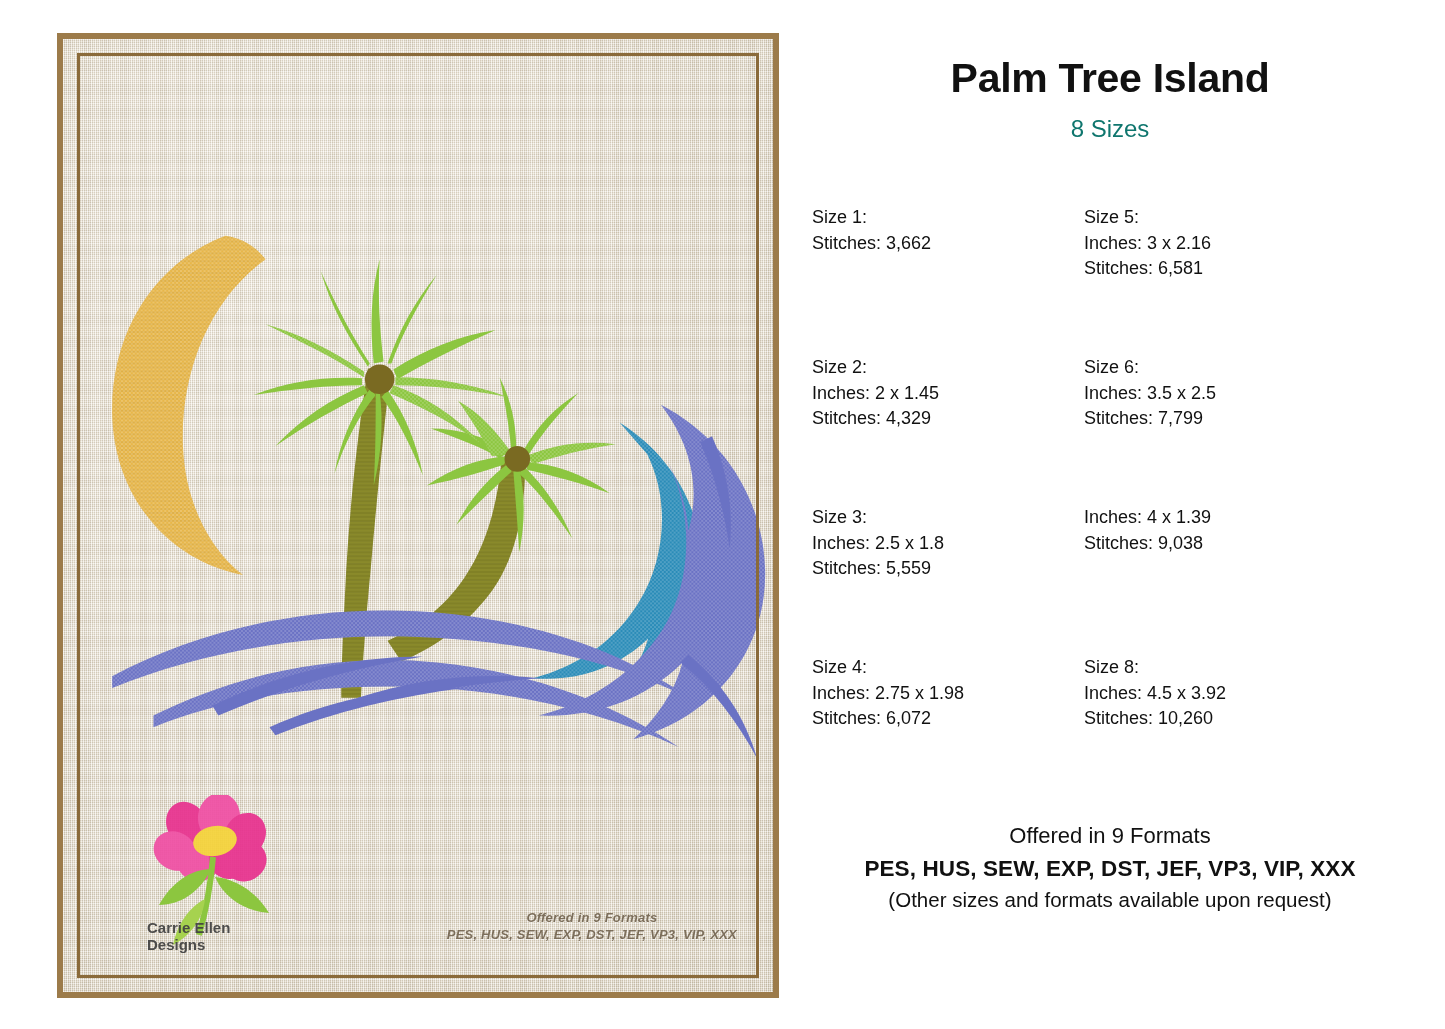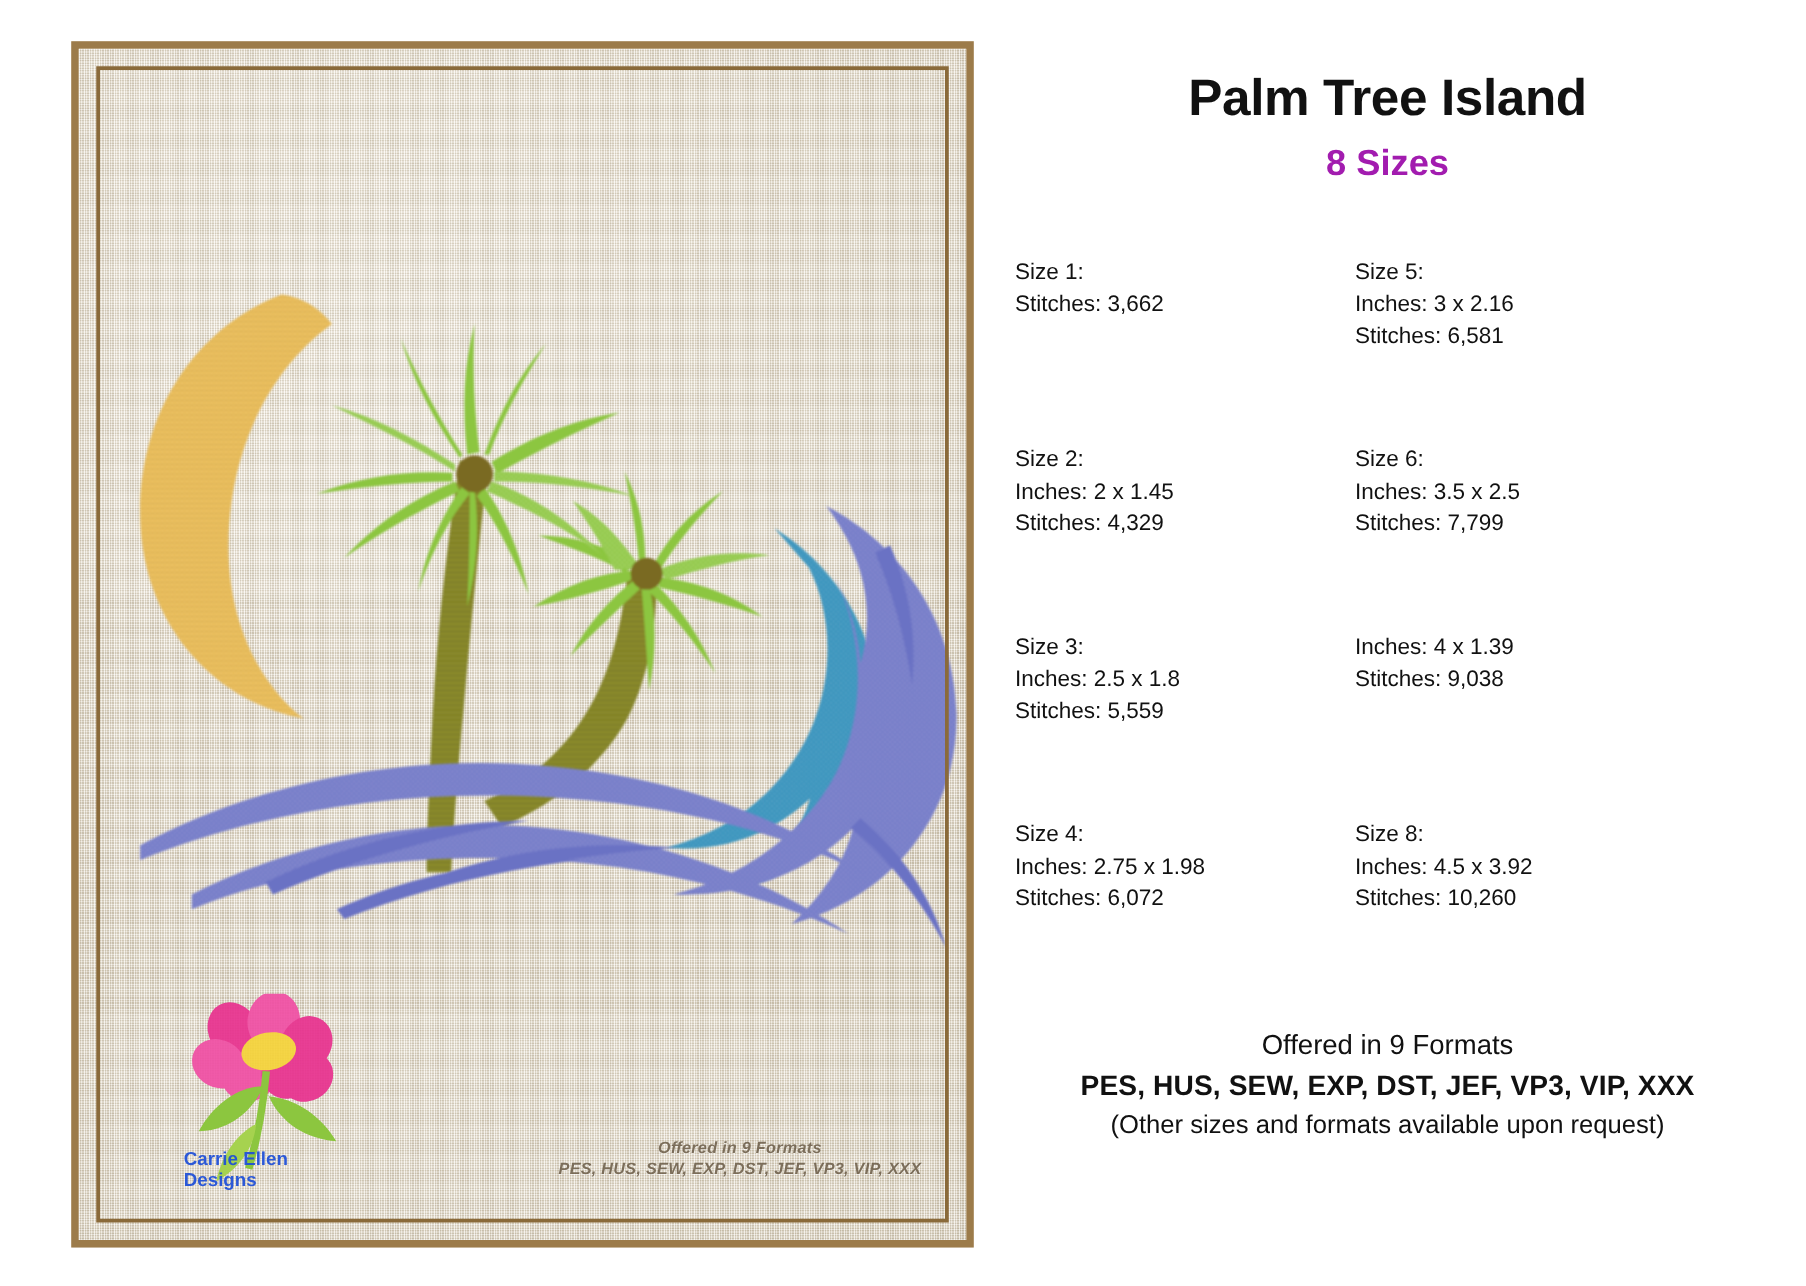--- a/index.html
+++ b/index.html
@@ -100,21 +100,21 @@
   }
   #brand-logo svg { display: block; }
   #logo-text {
     position: absolute;
     left: 84px;
     bottom: 38px;
     z-index: 5;
     width: 140px;
     font-size: 15px;
     font-weight: bold;
-    color: #1d4ed8;
+    color: #404040;
     line-height: 1.12;
     text-align: left;
     opacity: 0.92;
   }
   #logo-text span { display: block; }
 
   
   #info-column {
     position: absolute;
     left: 790px;
@@ -125,24 +125,24 @@
   #title-block { text-align: center; }
   #design-title {
     font-size: 41px;
     font-weight: bold;
     margin: 22px 0 0 0;
     letter-spacing: -0.3px;
     color: #111111;
     text-align: center;
   }
   #size-count {
-    font-size: 29px;
-    font-weight: bold;
+    font-size: 24px;
+    font-weight: normal;
     margin: 13px 0 0 0;
-    color: #a21caf;
+    color: #0f766e;
   }
 
   #size-grid {
     position: absolute;
     left: 22px;
     top: 172px;
     width: 600px;
     display: grid;
     grid-template-columns: 272px 272px;
     column-gap: 0px;

